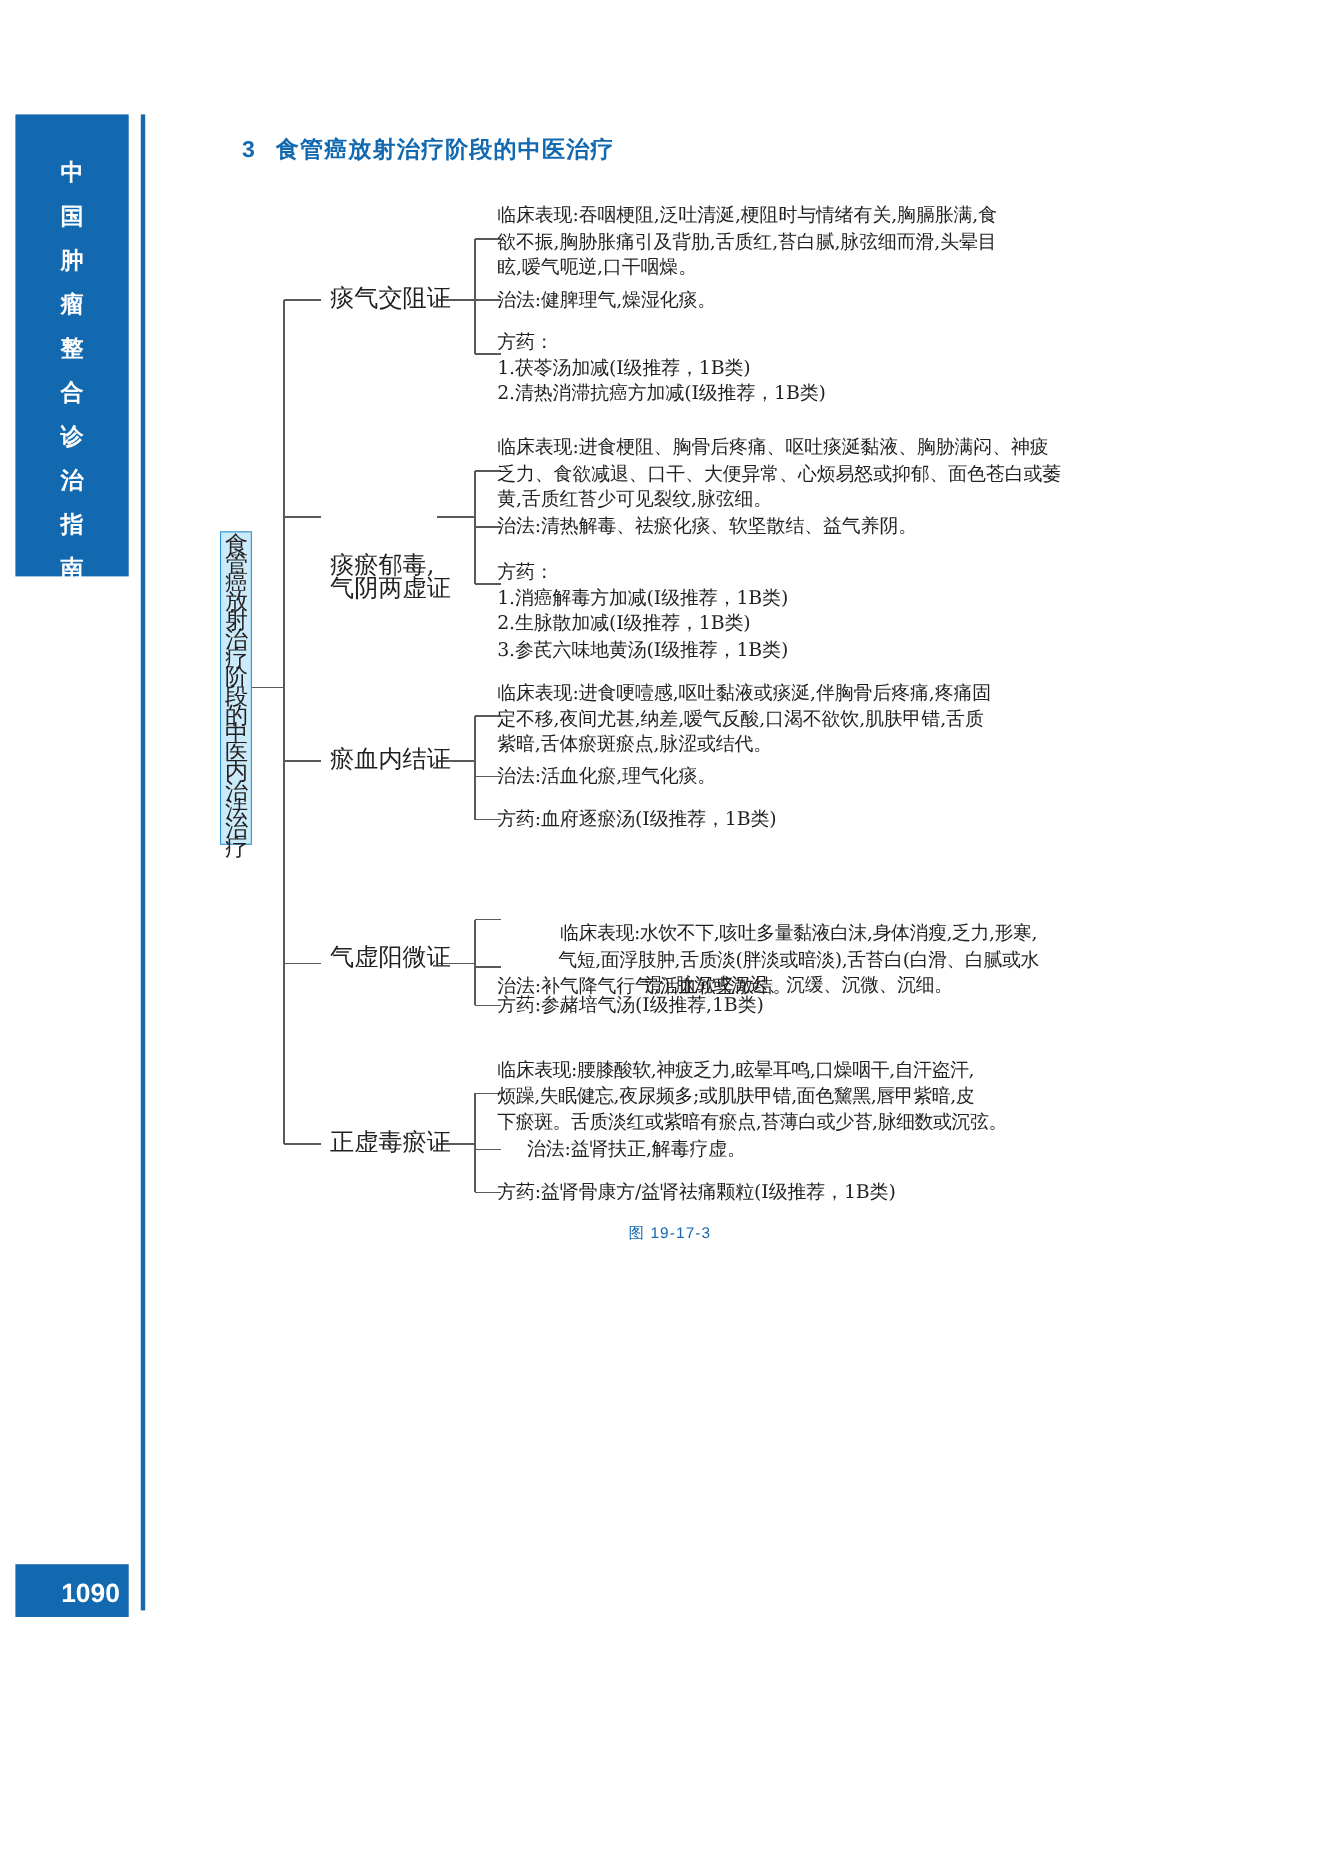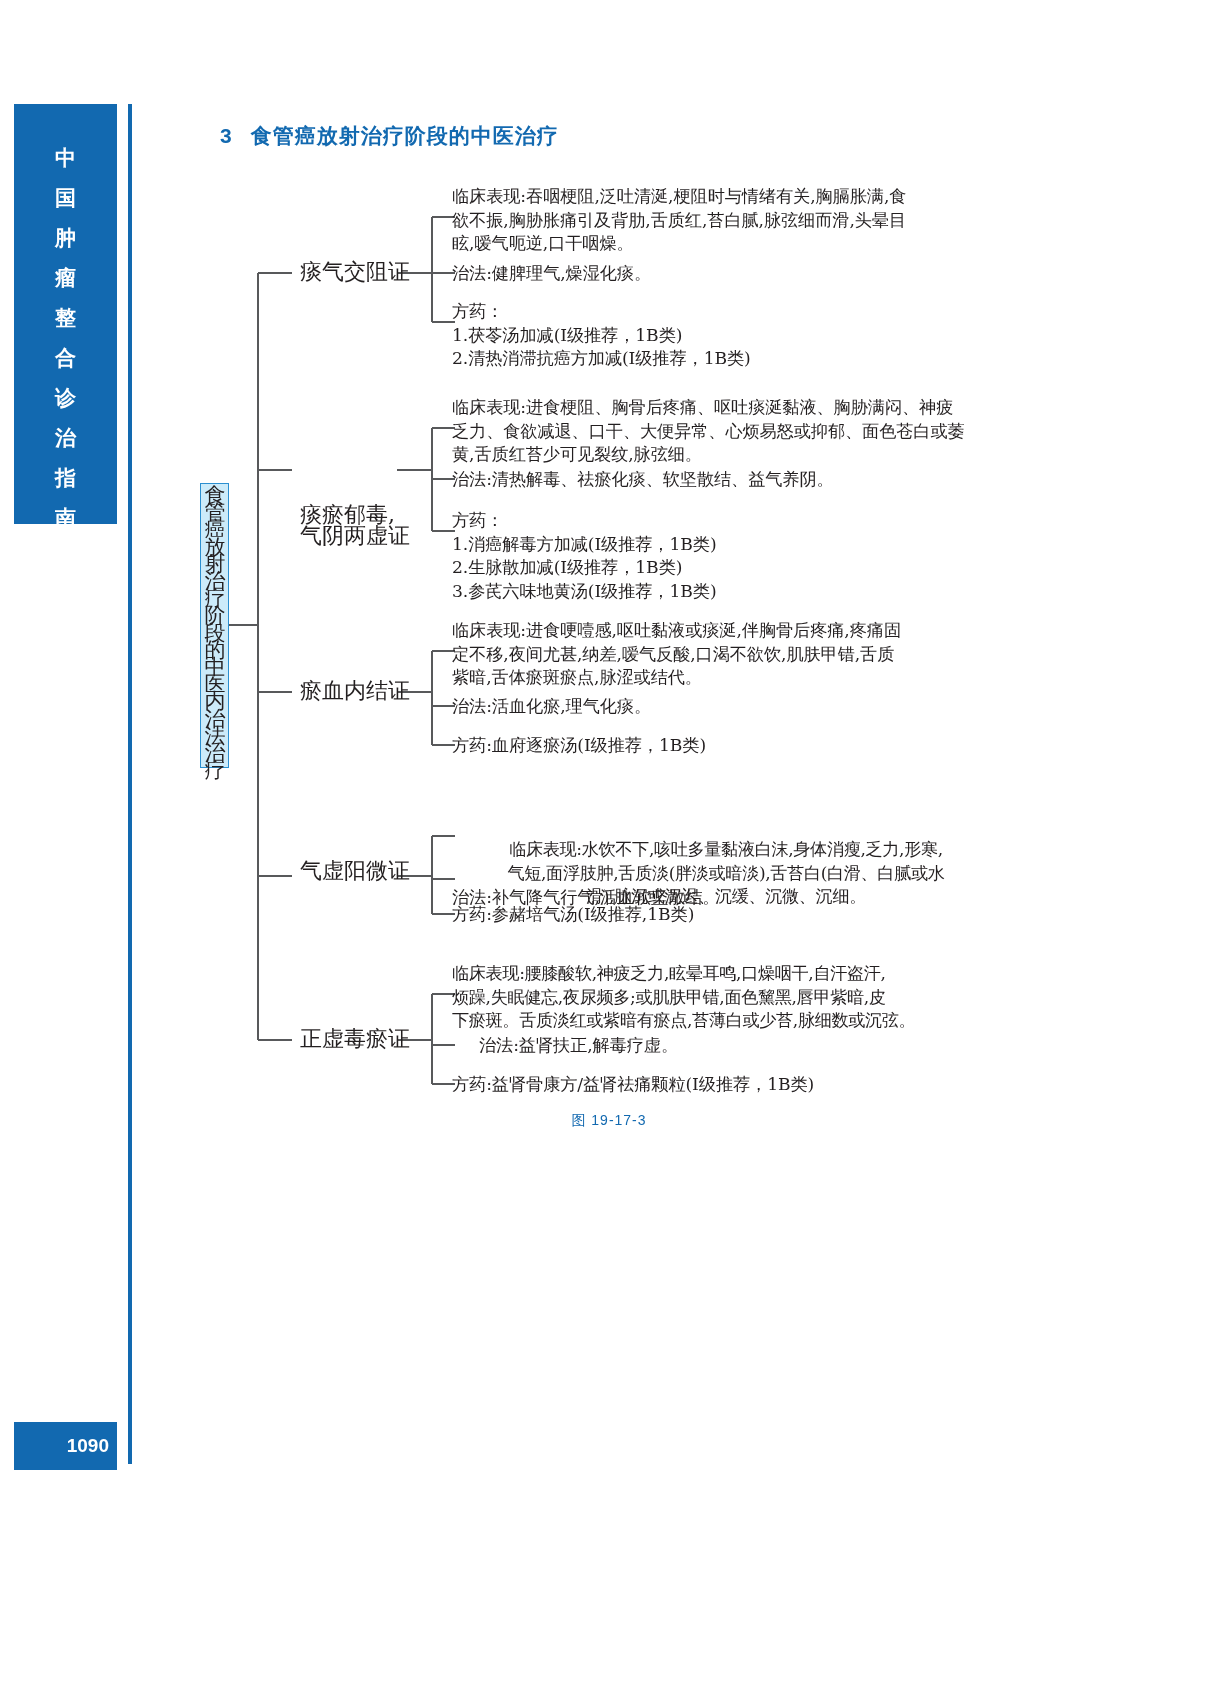--- a/index.html
+++ b/index.html
@@ -56,21 +56,21 @@
   }
   .page-num {
     position: absolute;
     left: 0;
     top: 13px;
     width: 95px;
     text-align: right;
     color: #ffffff;
     font-family: "Liberation Sans", "DejaVu Sans", sans-serif;
     font-weight: bold;
-    font-size: 19px;
+    font-size: 24px;
   }
 
   
   .sec-heading {
     position: absolute;
     left: 220px;
     top: 122px;
     color: #1269B0;
     font-family: "Liberation Sans", "DejaVu Sans", sans-serif;
     font-weight: bold;

